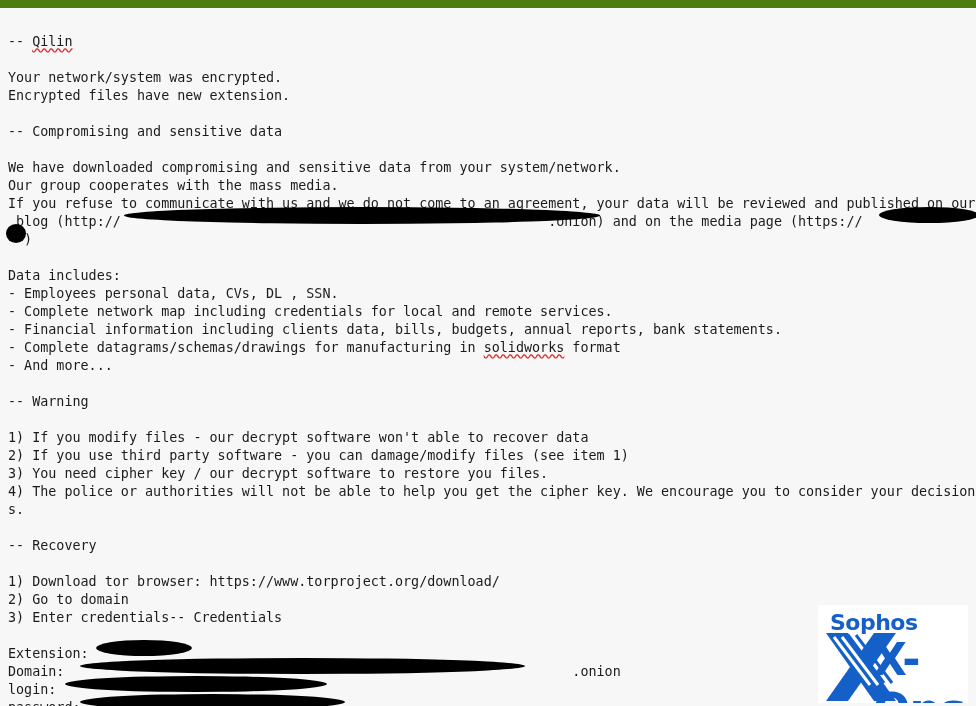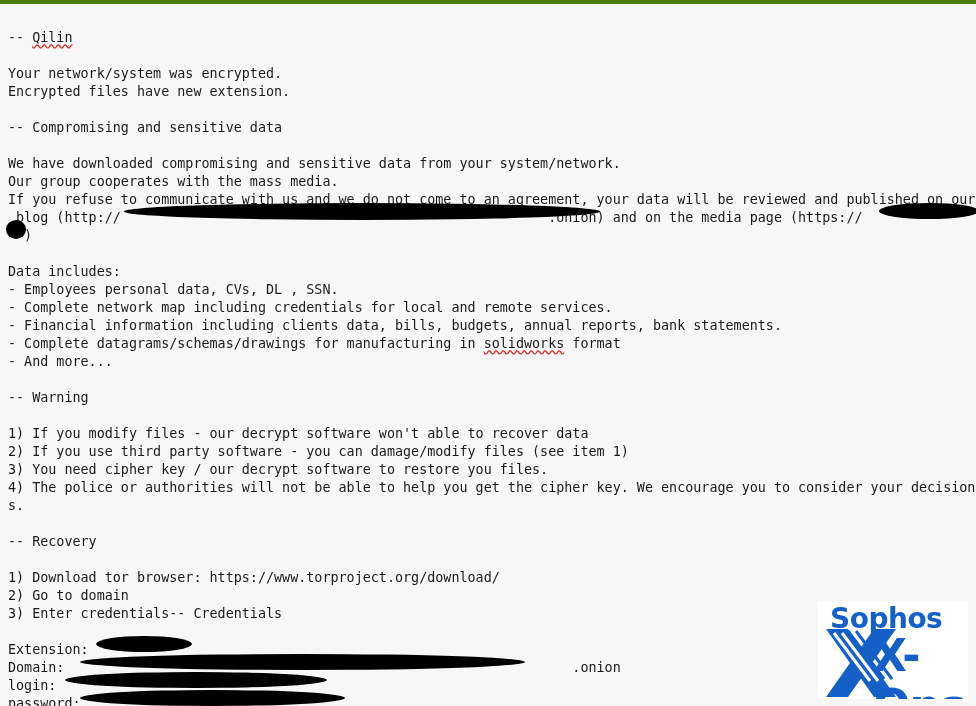--- a/index.html
+++ b/index.html
@@ -12,21 +12,21 @@
     height: 706px;
     background: #f6f6f6;
     font-family: "DejaVu Sans Mono", "Liberation Mono", monospace;
     overflow: hidden;
   }
   #page {
     position: relative;
     width: 976px;
     height: 706px;
     background: #f7f7f7;
-    border-top: 4px solid #4d7c0f;
+    border-top: 8px solid #4d7c0f;
     box-sizing: border-box;
     overflow: hidden;
   }
   #note {
     position: absolute;
     left: 8px;
     top: 12px;
     width: 972px;
     font-family: "DejaVu Sans Mono", "Liberation Mono", monospace;
     font-size: 13.4px;
@@ -64,21 +64,21 @@
     height: 98px;
     background: #ffffff;
     overflow: hidden;
   }
   #logo .sophos-word {
     position: absolute;
     left: 12px;
     top: 6px;
     font-family: "DejaVu Sans", "Liberation Sans", sans-serif;
     font-weight: bold;
-    font-size: 28px;
+    font-size: 22px;
     letter-spacing: -0.5px;
     color: #1460c8;
     line-height: 24px;
   }
   #logo .xops-word {
     position: absolute;
     left: 55px;
     top: 30px;
     font-family: "DejaVu Sans", "Liberation Sans", sans-serif;
     font-weight: bold;

